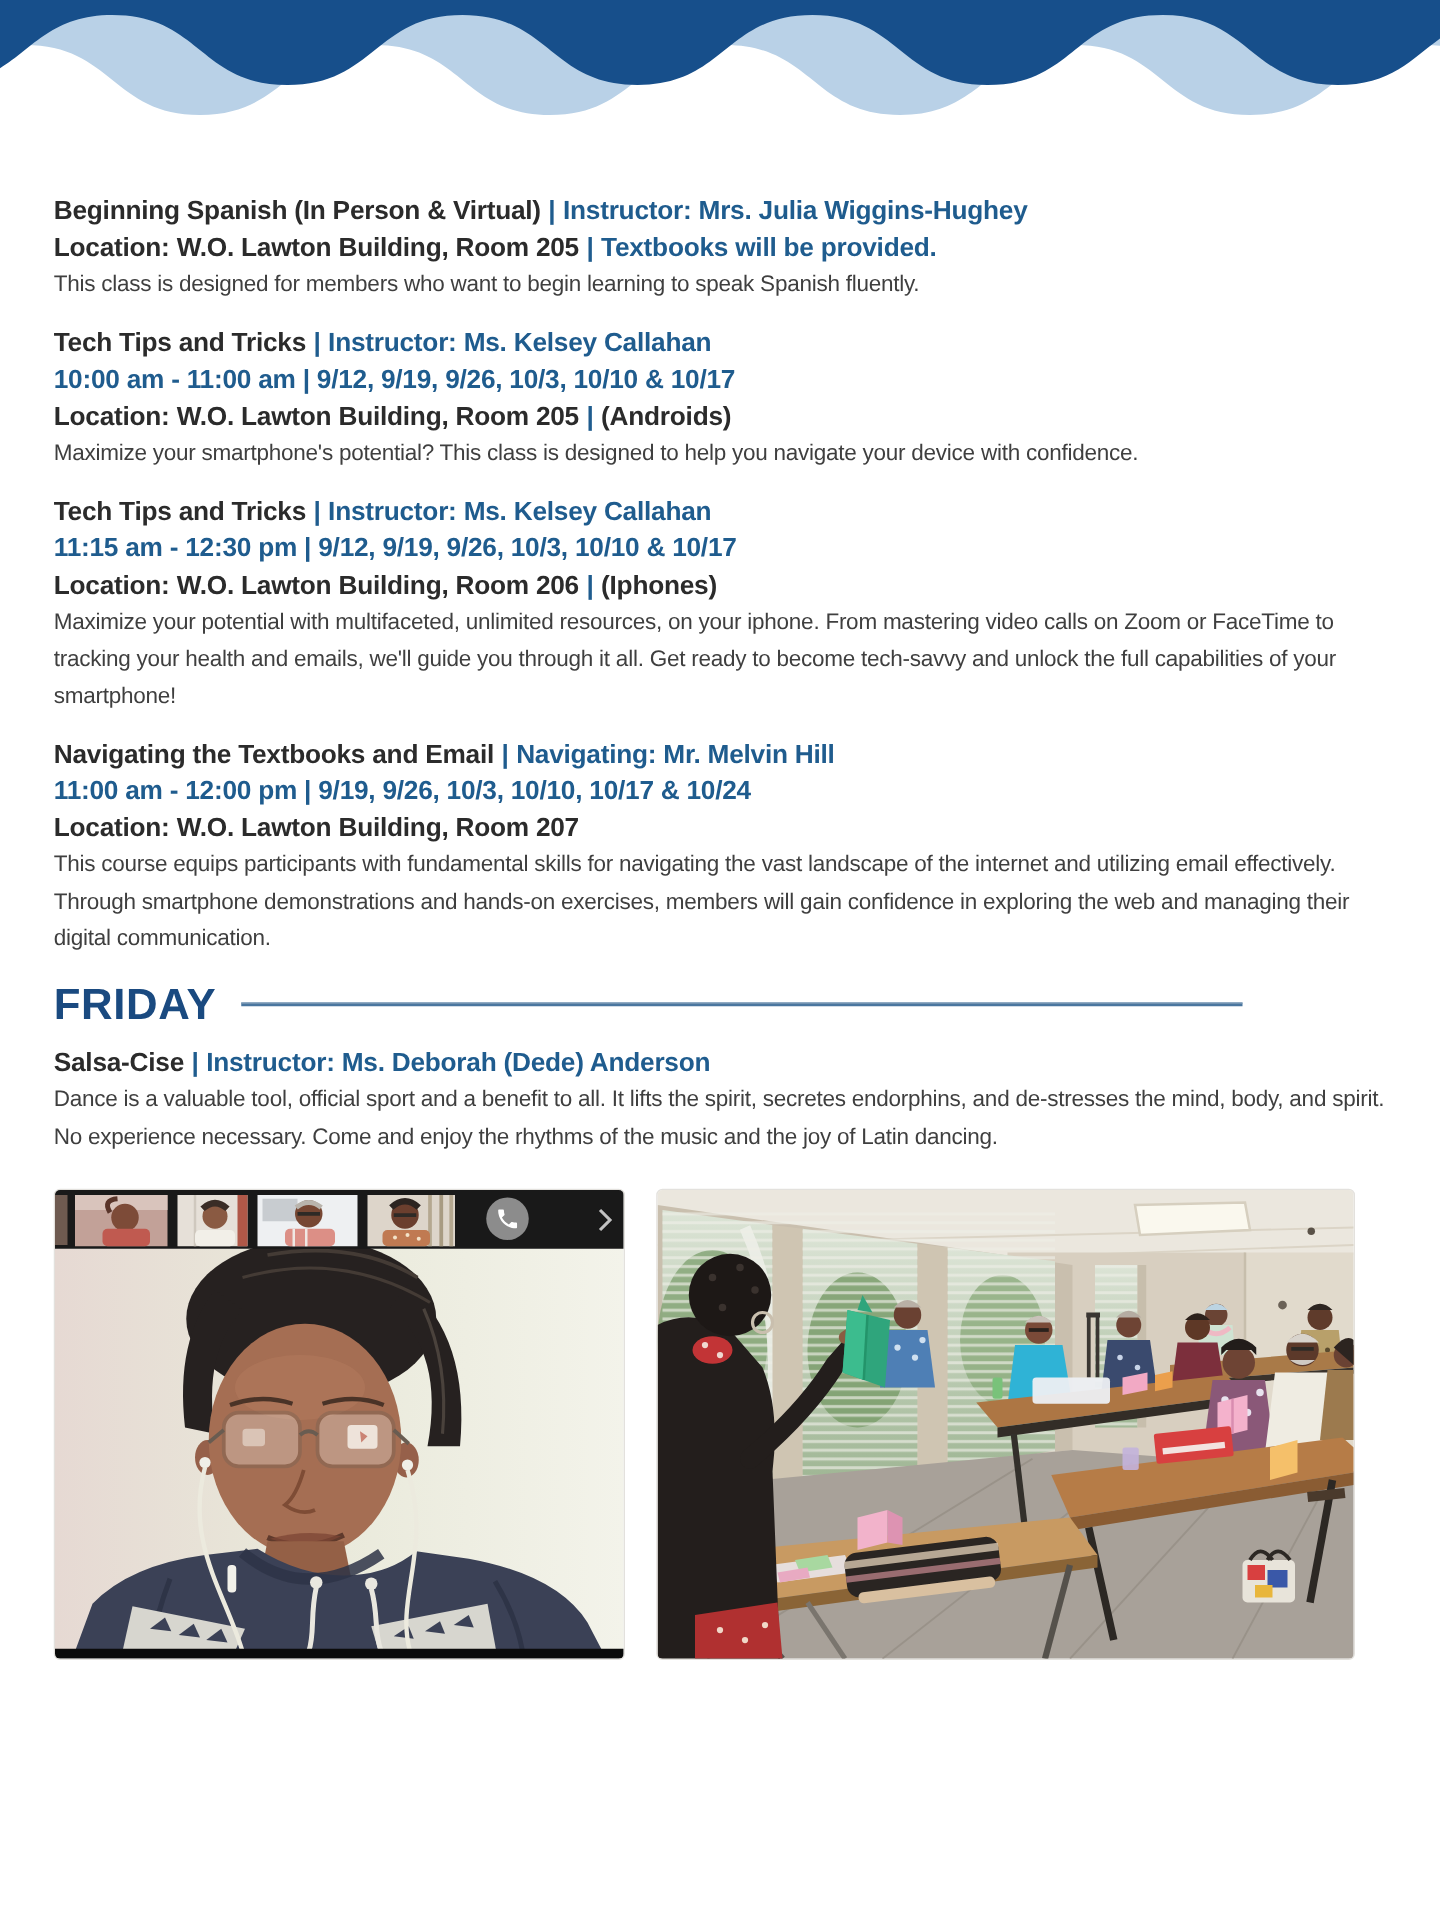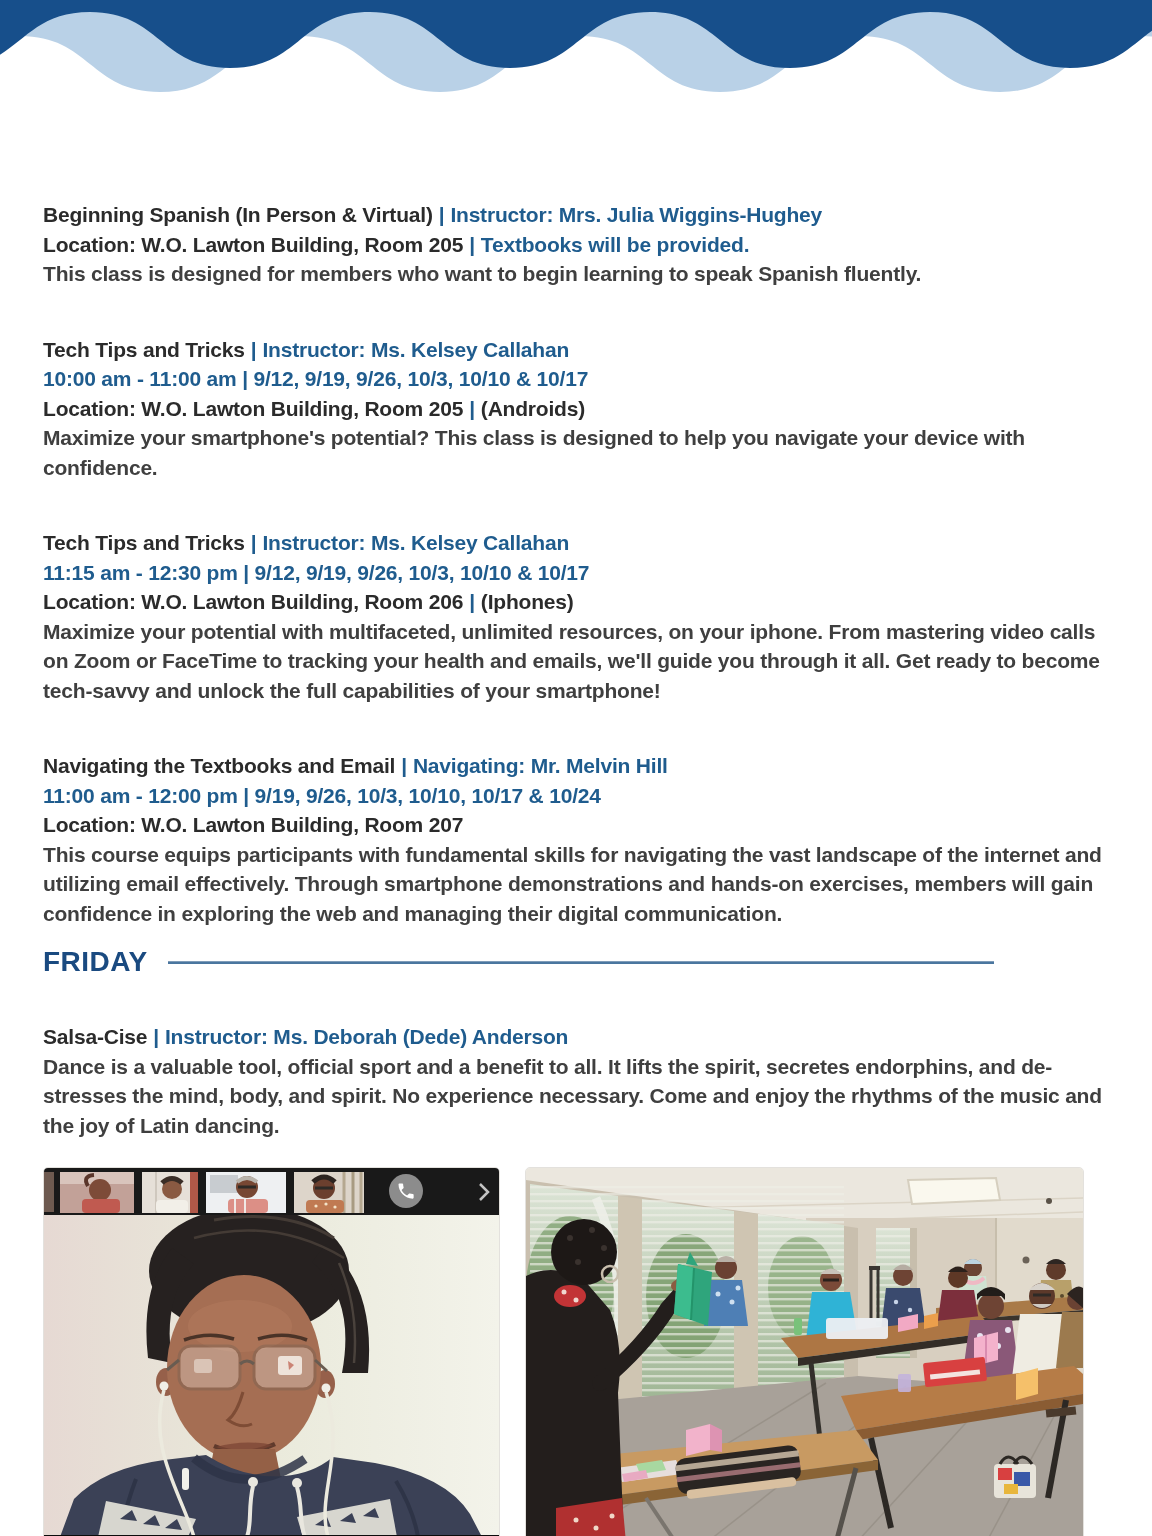--- a/index.html
+++ b/index.html
@@ -16,32 +16,32 @@
   .page{
     position:relative;
     width:1152px;height:1536px;
     margin:0 auto;
     background:#ffffff;
     font-family:"Liberation Sans","DejaVu Sans",sans-serif;
     overflow:hidden;
   }
   .wave-header{display:block;width:1152px;height:100px;}
   .content{padding:54px 42px 0 43px;}
-  .class-block{margin-bottom:17px;margin-top:46px;}
+  .class-block{margin-bottom:17px;}
   .line{font-size:21px;line-height:29.5px;font-weight:700;letter-spacing:-0.2px;}
   .t-dark{color:var(--title-dark);}
   .t-blue{color:var(--accent-blue);}
   .pipe{color:var(--accent-blue);font-weight:700;margin:0 6px;}
   .desc{
-    font-size:21px;line-height:29.5px;font-weight:700;
+    font-size:18px;line-height:29.5px;font-weight:400;
     color:var(--body-text);letter-spacing:-0.2px;max-width:1067px;
   }
   .day-heading{display:flex;align-items:center;margin:20px 0 15px 0;}
   .day-heading h2{
-    font-size:28px;font-weight:800;color:var(--heading-navy);
+    font-size:35px;font-weight:800;color:var(--heading-navy);
     letter-spacing:0.5px;line-height:1;
   }
   .day-rule{flex:1;height:3px;background:var(--divider);margin-left:20px;margin-right:116px;
     border-top:1px solid #7f9cb8;}
   .photo-row{display:flex;gap:25px;margin-top:27px;}
   .photo{
     border:1px solid #e3e1dd;border-radius:5px;overflow:hidden;background:#f4f3f1;
     box-shadow:0 0 0 3px #f7f6f4 inset;
   }
   .photo svg{display:block;}

